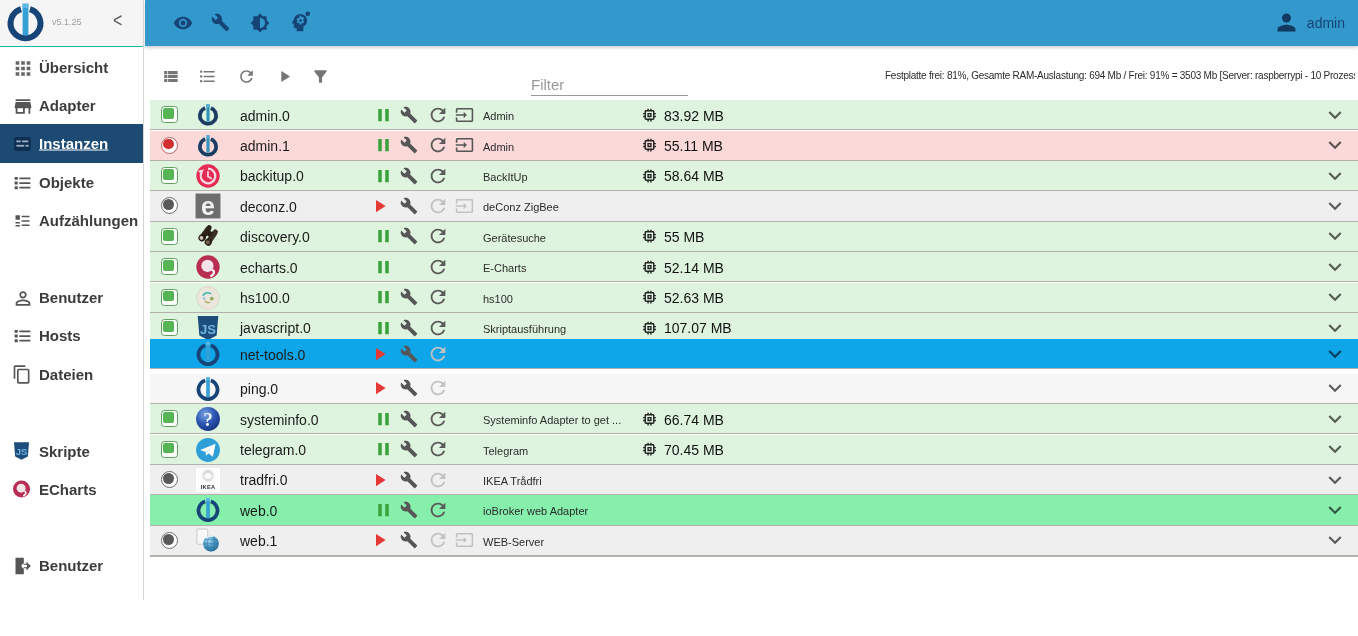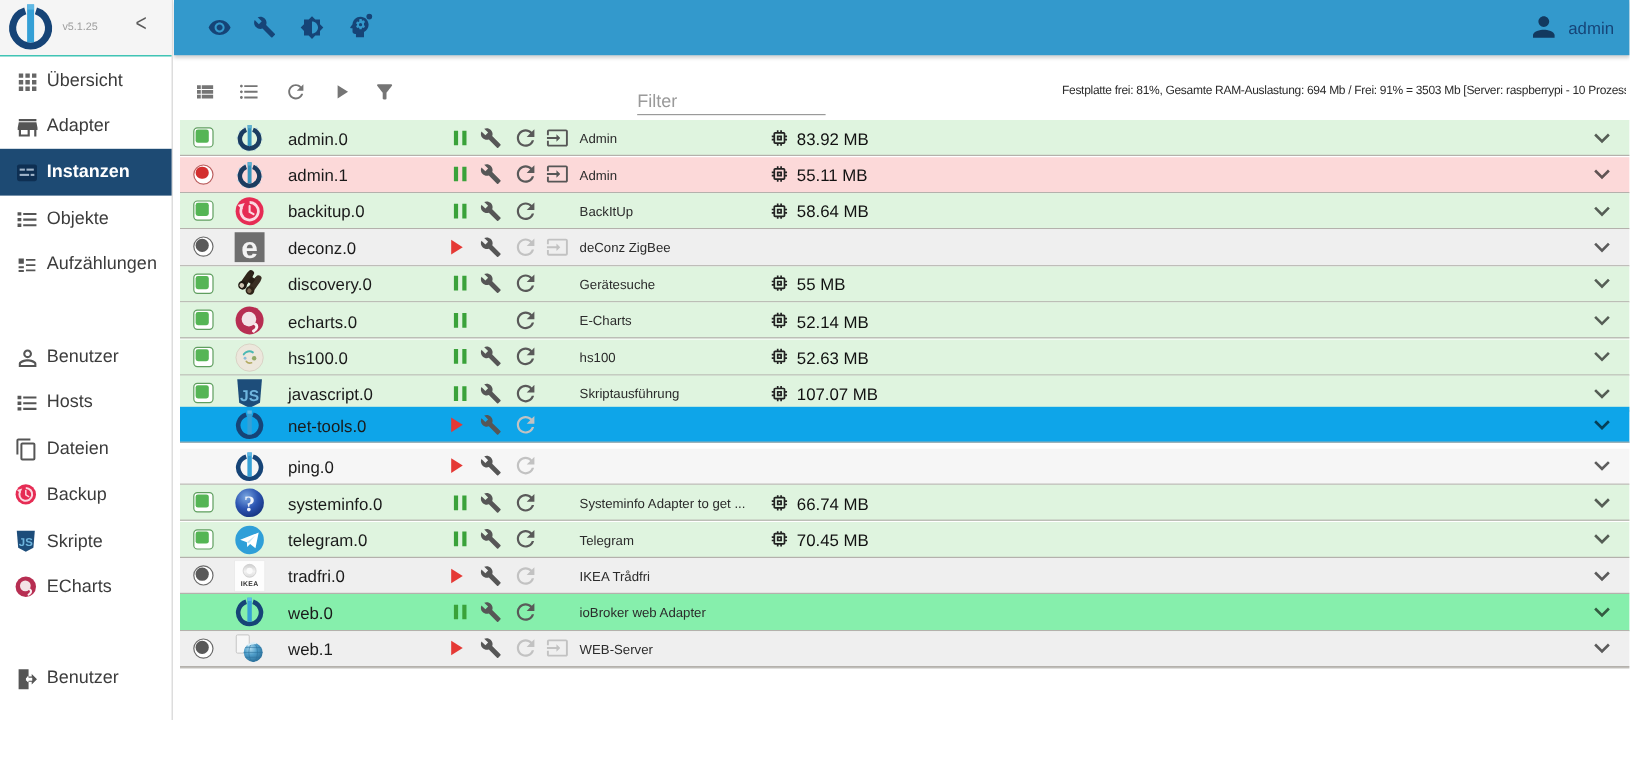--- a/index.html
+++ b/index.html
@@ -7,22 +7,22 @@
 
 
 #side { position:absolute; left:0; top:0; width:144px; height:600px; background:#fff; border-right:1px solid #d5d5d5; }
 #shead { position:absolute; left:0; top:0; width:143px; height:47px; background:#f5f5f5; border-bottom:1px solid #14b8a6; }
 #sver { position:absolute; left:52px; top:17px; font-size:9px; color:#9e9e9e; }
 #schev { position:absolute; left:113px; top:12px; font-size:16px; color:#5a5a5a; transform:scaleY(1.25); }
 .mi { position:absolute; left:0; width:143px; height:38.4px; }
 .mi.sel { background:#1d4a73; width:143px; }
 .mic { position:absolute; left:12px; top:50%; transform:translateY(-50%); width:19px; height:19px; }
 .mic svg { display:block; }
-.mil { position:absolute; left:39px; top:50%; transform:translateY(-50%); font-size:15px; color:#3c3c3c; }
-.mi.sel .mil { color:#fff; font-weight:bold; }
+.mil { position:absolute; left:39px; top:50%; transform:translateY(-50%); font-size:15px; color:#3c3c3c;font-weight:bold; }
+.mi.sel .mil { color:#fff; font-weight:bold;text-decoration:underline; }
 
 
 #abar { position:absolute; left:145px; top:0; width:1213px; height:46px; background:#3399cc; box-shadow:0 2px 3px rgba(0,0,0,0.18); }
 .ai { position:absolute; top:13px; }
 #auser { position:absolute; right:58px; top:9px; }
 #aname { position:absolute; right:13px; top:15px; color:#164477; font-size:14px; }
 
 
 .tb { position:absolute; top:67px; }
 #filterph { position:absolute; left:531px; top:76px; font-size:15px; color:#9a9a9a; }
@@ -137,31 +137,20 @@
         <span class="mil">Benutzer</span>
       </div>
 <div class="mi" style="top:354.7px">
         <span class="mic">
           <svg width="20" height="20" viewBox="0 0 24 24">
             <path fill="#555" d="M16 1H4c-1.1 0-2 .9-2 2v14h2V3h12V1zm3 4H8c-1.1 0-2 .9-2 2v14c0 1.1.9 2 2 2h11c1.1 0 2-.9 2-2V7c0-1.1-.9-2-2-2zm0 16H8V7h11v14z"></path>
           </svg>
         </span>
         <span class="mil">Dateien</span>
       </div>
-<div class="mi" style="top:393.1px">
-        <span class="mic">
-          <svg width="19" height="19" viewBox="0 0 48 48">
-<circle cx="24" cy="24" r="21.5" fill="#e62c54"></circle>
-<path d="M24 10.5 A13.5 13.5 0 1 1 12.1 17.6" fill="none" stroke="#fbd9e2" stroke-width="4.2"></path>
-<path d="M5.5 14.5 L12 21.5 L16.5 11.5 Z" fill="#fbd9e2"></path>
-<path d="M24 16 L24 25 L30 28.5" fill="none" stroke="#fbd9e2" stroke-width="3.2" stroke-linecap="round"></path>
-</svg>
-        </span>
-        <span class="mil">Backup</span>
-      </div>
 <div class="mi" style="top:431.5px">
         <span class="mic">
           <svg width="19" height="19" viewBox="0 0 48 48">
 <path d="M5 2 L43 2 L40 38 L24 46 L8 38 Z" fill="#1d4d7a"></path>
 <text x="24" y="35" font-family="Liberation Sans" font-size="24" font-weight="bold" fill="#6fb5de" text-anchor="middle">JS</text>
 </svg>
         </span>
         <span class="mil">Skripte</span>
       </div>
 <div class="mi" style="top:469.9px">

